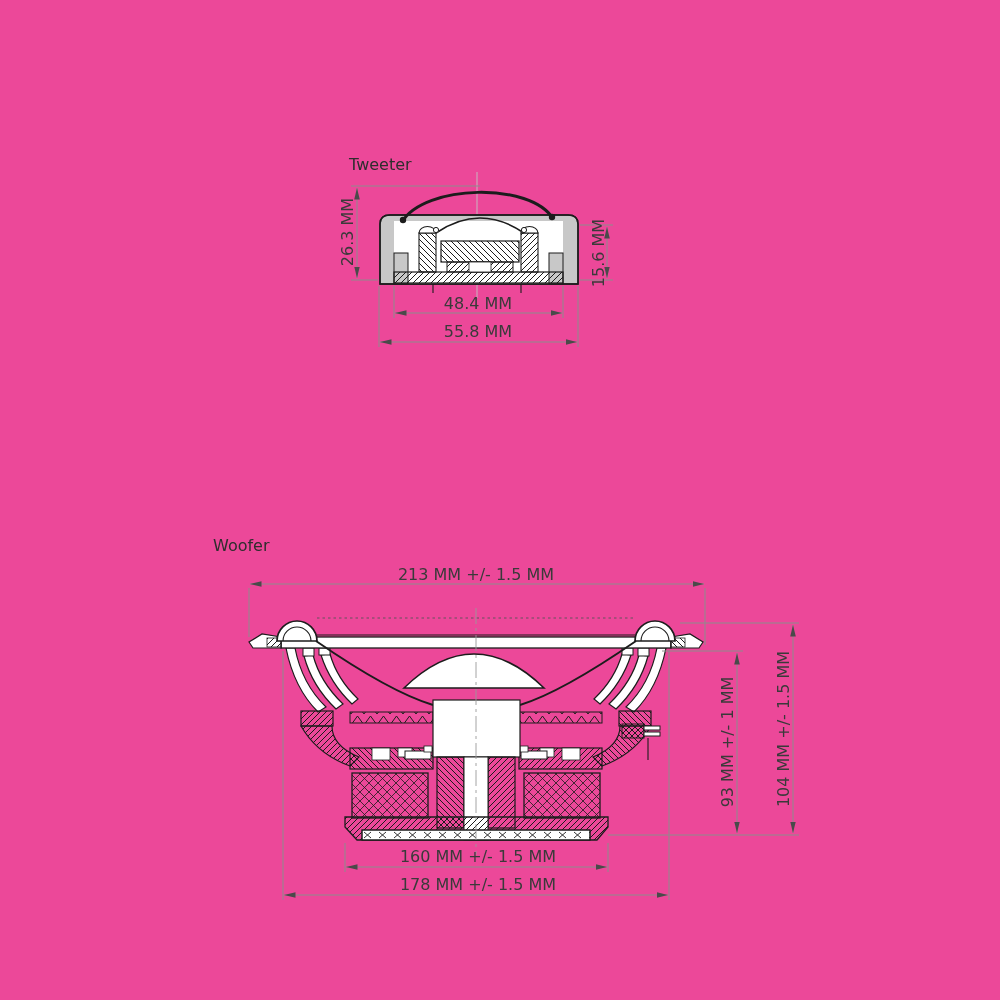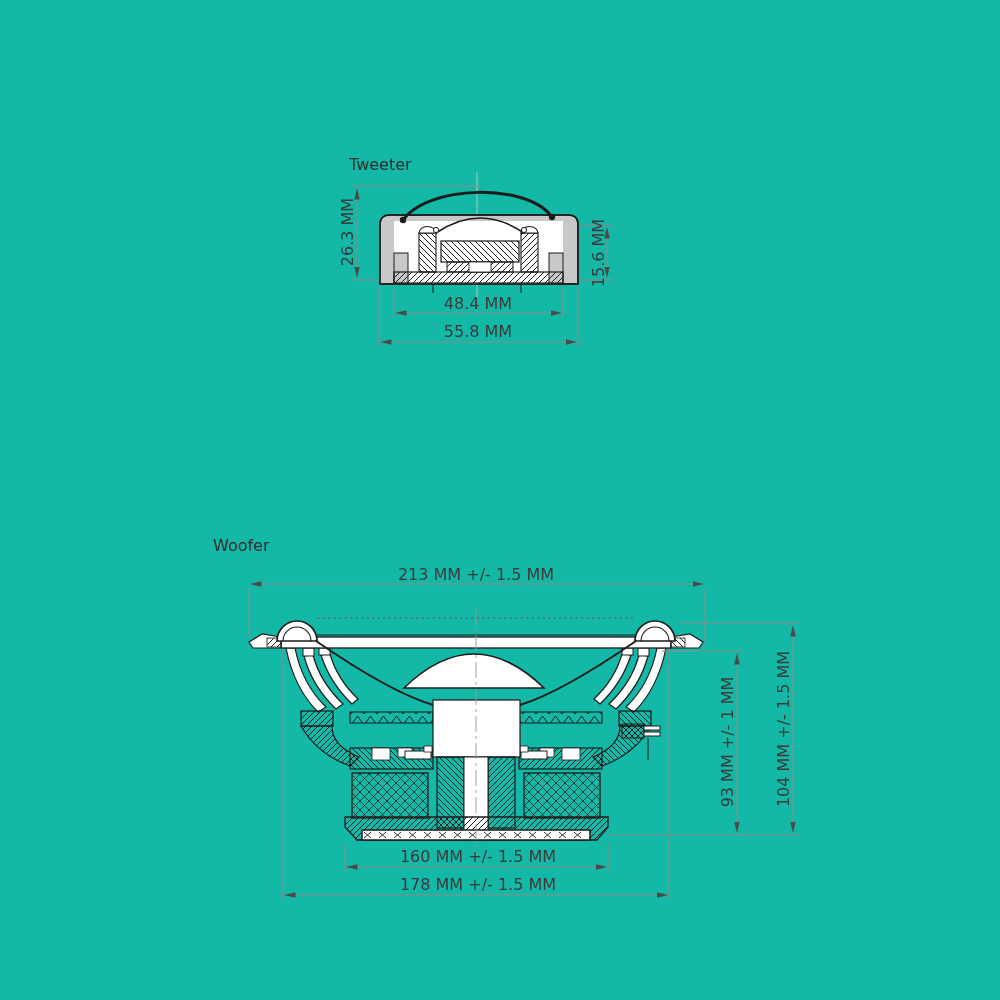--- a/index.html
+++ b/index.html
@@ -1,16 +1,16 @@
 <!DOCTYPE html>
 <html><head>
 <meta charset="utf-8">
 <style>
   html,body{margin:0;padding:0;background:#ffffff;}
-  .canvas{position:relative;width:1000px;height:1000px;background:#14b8a6;overflow:hidden;}
+  .canvas{position:relative;width:1000px;height:1000px;background:#ec4899;overflow:hidden;}
   svg{position:absolute;left:0;top:0;}
   text{font-family:"DejaVu Sans","Liberation Sans",sans-serif;}
   .lbl{font-size:16px;fill:#2e2e2e;}
   .dim{font-size:16px;fill:#3a3a3a;}
 </style>
 </head>
 <body>
 
 <div class="canvas">
 <svg width="1000" height="1000" viewBox="0 0 1000 1000">

